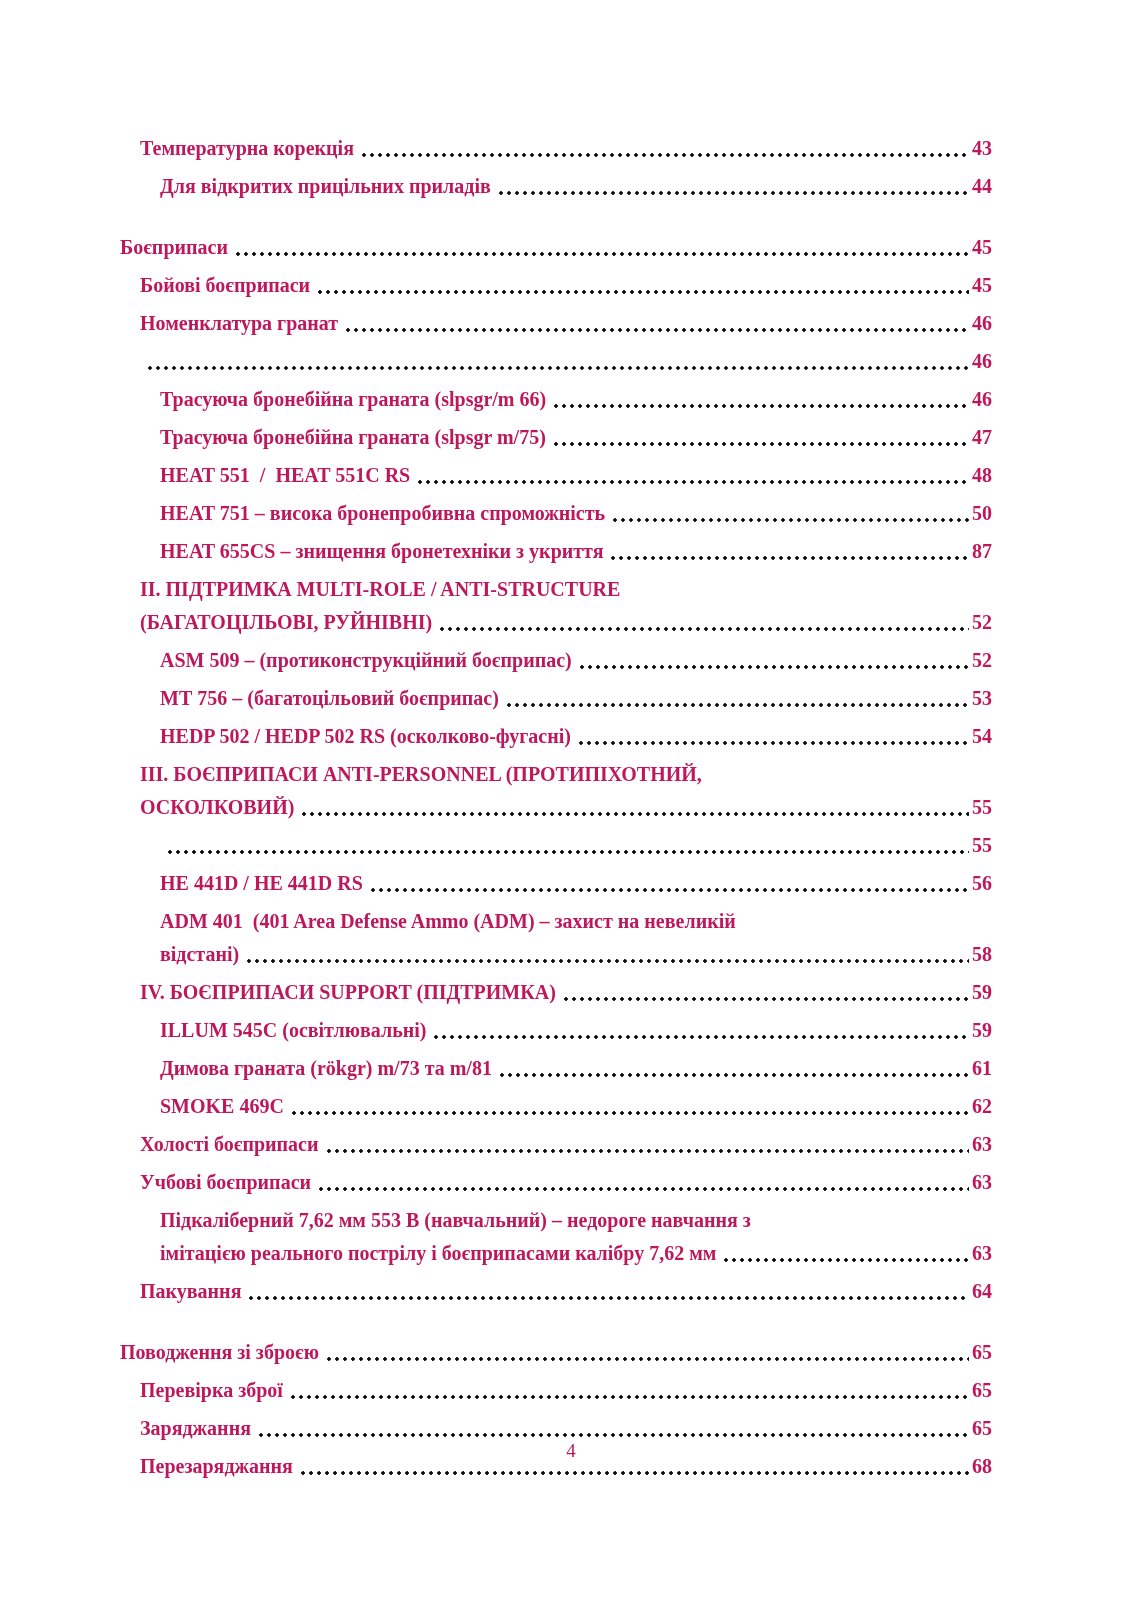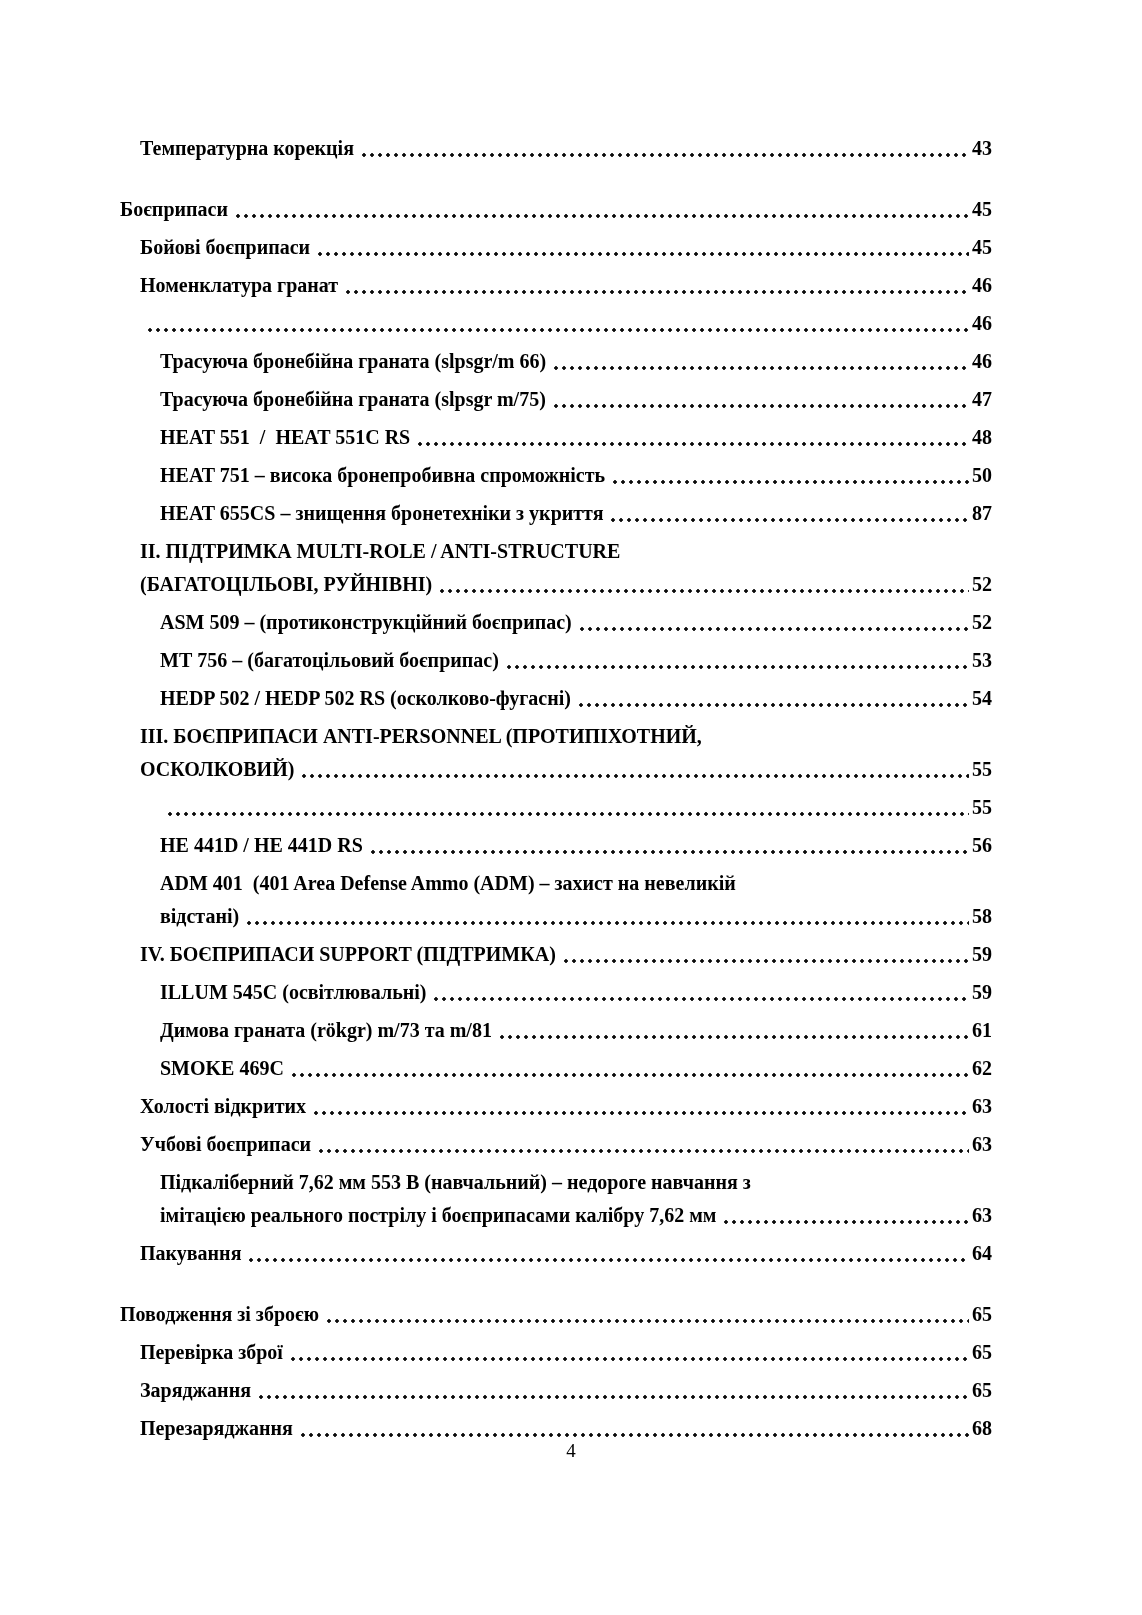--- a/index.html
+++ b/index.html
@@ -3,21 +3,21 @@
 <meta charset="utf-8">
 <style>
   * { margin: 0; padding: 0; box-sizing: border-box; }
   html, body { background: #ffffff; }
   .page {
     position: relative;
     width: 1142px;
     height: 1615px;
     background: #ffffff;
     font-family: "Liberation Serif", serif;
-    color: #000000;
+    color: #be185d;
     overflow: hidden;
     padding-left: 16px;
   }
   .toc {
     position: absolute;
     top: 132px;
     left: 120px;
     width: 872px;
     font-weight: bold;
     font-size: 20px;
@@ -56,20 +56,27 @@
 
 <div class="page">
   <div class="toc" id="toc-list">
       <div class="toc-entry lvl1">
         <div class="entry-line last">
           <span class="entry-text">Температурна корекція</span>
           <span class="dots"></span>
           <span class="pagenum">43</span>
         </div>
       </div>
+      <div class="toc-entry lvl2">
+        <div class="entry-line last">
+          <span class="entry-text">Для відкритих прицільних приладів</span>
+          <span class="dots"></span>
+          <span class="pagenum">44</span>
+        </div>
+      </div>
       <div class="toc-entry lvl0">
         <div class="entry-line last">
           <span class="entry-text">Боєприпаси</span>
           <span class="dots"></span>
           <span class="pagenum">45</span>
         </div>
       </div>
       <div class="toc-entry lvl1">
         <div class="entry-line last">
           <span class="entry-text">Бойові боєприпаси</span>
@@ -206,21 +213,21 @@
       </div>
       <div class="toc-entry lvl2">
         <div class="entry-line last">
           <span class="entry-text">SMOKE 469C</span>
           <span class="dots"></span>
           <span class="pagenum">62</span>
         </div>
       </div>
       <div class="toc-entry lvl1">
         <div class="entry-line last">
-          <span class="entry-text">Холості відкритих</span>
+          <span class="entry-text">Холості боєприпаси</span>
           <span class="dots"></span>
           <span class="pagenum">63</span>
         </div>
       </div>
       <div class="toc-entry lvl1">
         <div class="entry-line last">
           <span class="entry-text">Учбові боєприпаси</span>
           <span class="dots"></span>
           <span class="pagenum">63</span>
         </div>

